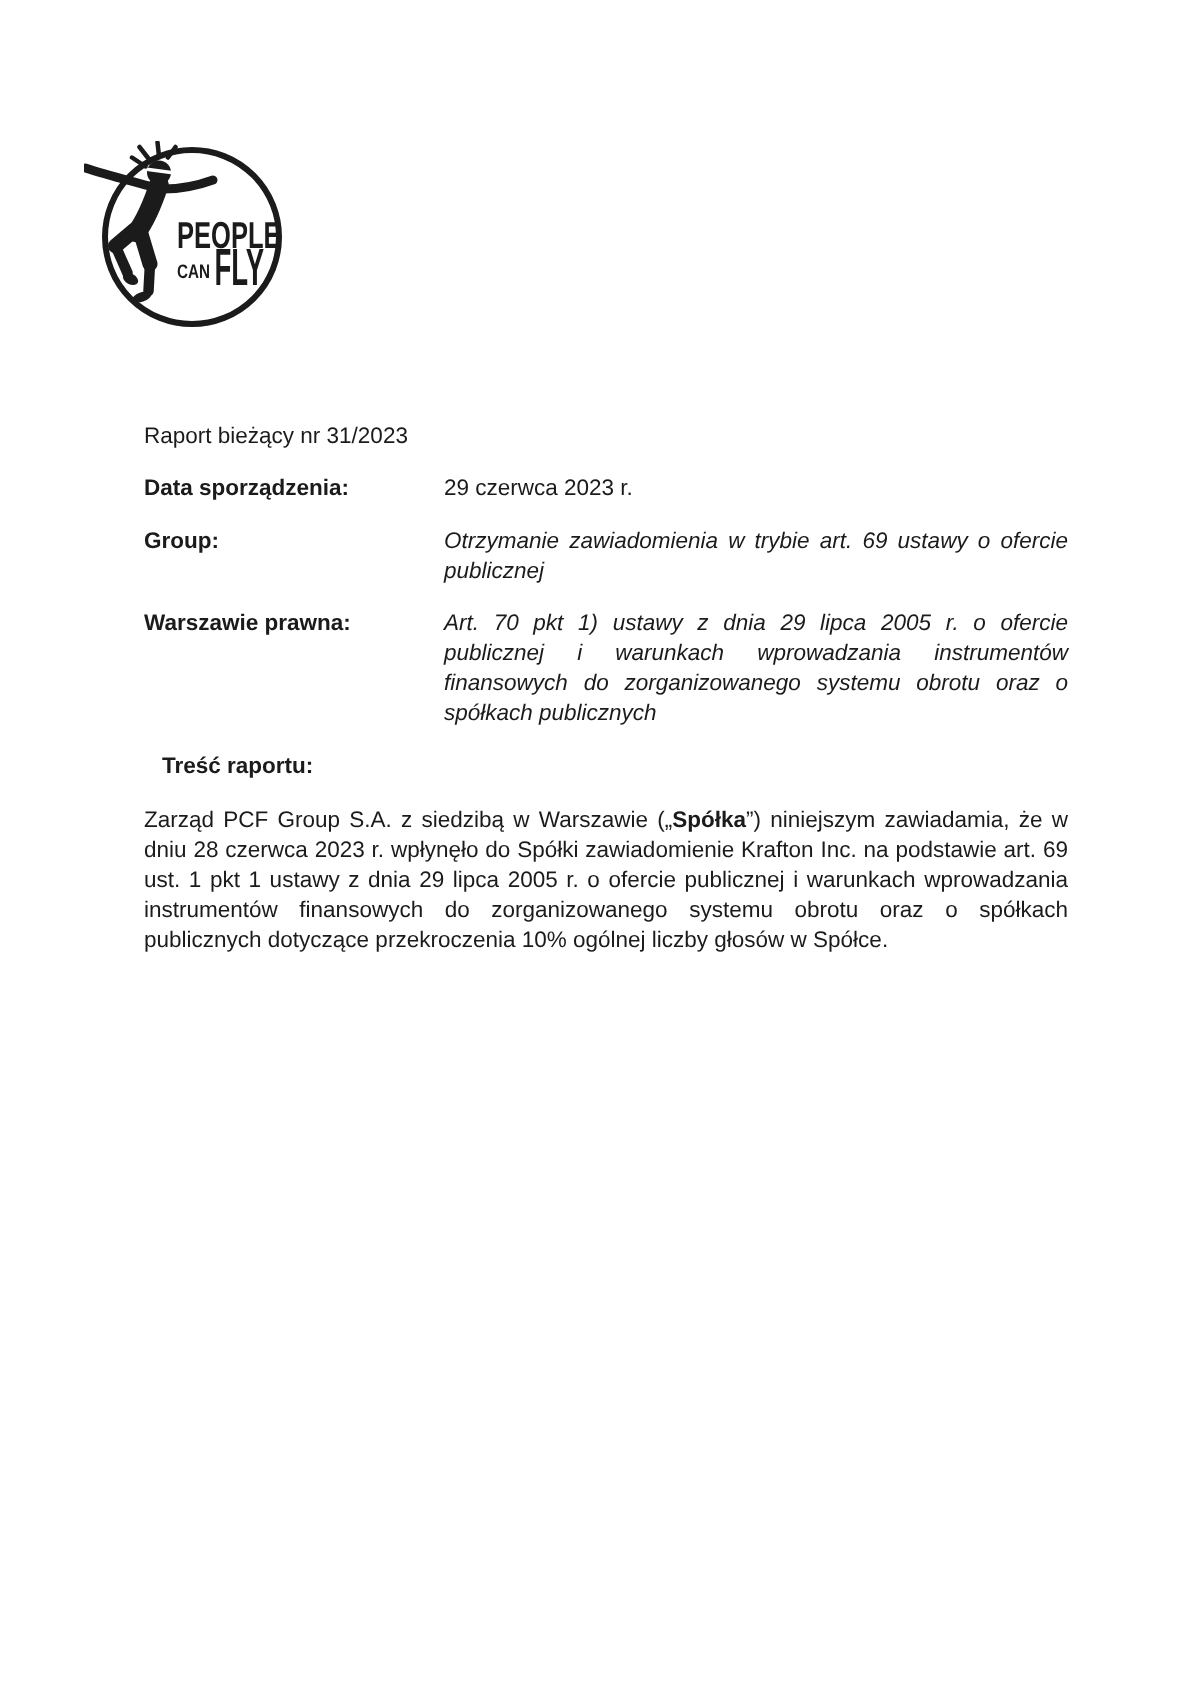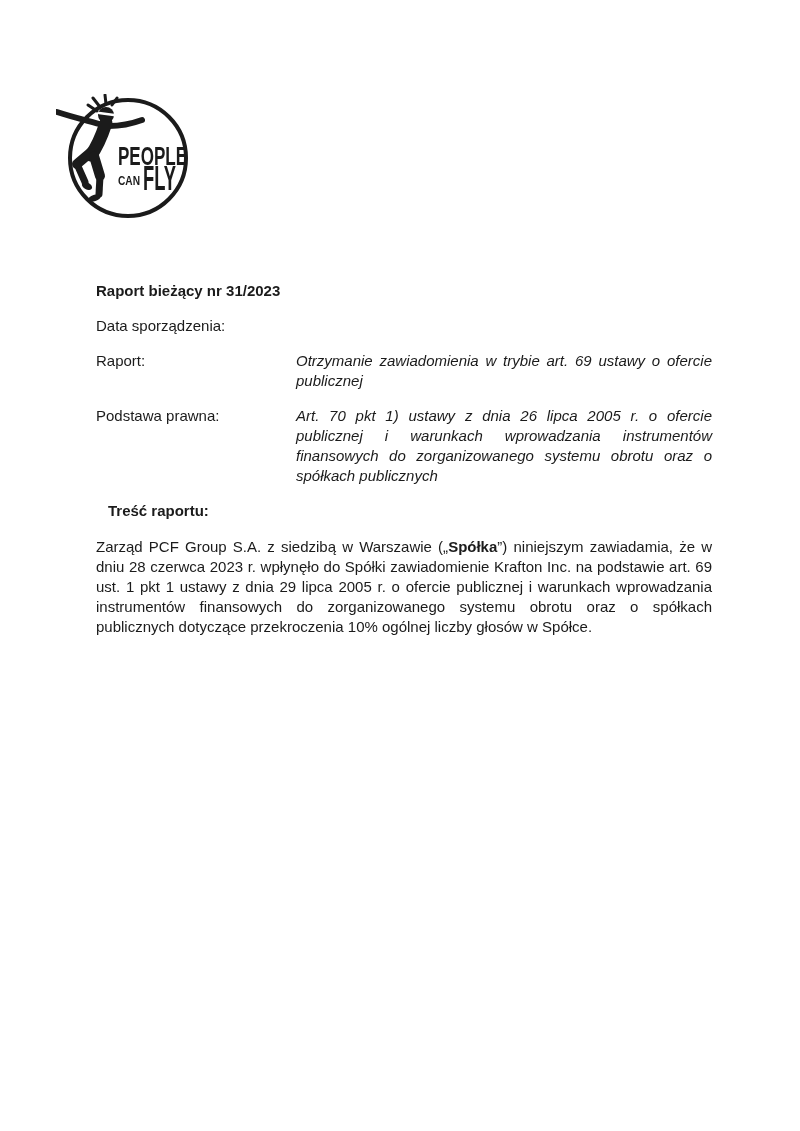--- a/index.html
+++ b/index.html
@@ -30,30 +30,30 @@
   }
   .doc {
     position: absolute;
     left: 96px;
     top: 281px;
     width: 616px;
     font-size: 15px;
     line-height: 20px;
   }
   .title {
-    font-weight: bold;
+    font-weight: normal;
     margin: 0 0 15px 0;
   }
   .row {
     display: grid;
     grid-template-columns: 200px 416px;
     margin: 0 0 15px 0;
   }
   .row .label {
-    font-weight: normal;
+    font-weight: bold;
   }
   .row .value.justify {
     text-align: justify;
     font-style: italic;
   }
   .section-heading {
     font-weight: bold;
     margin: 0 0 14px 12px;
   }
   .para {
@@ -104,30 +104,31 @@
       </g>
     </svg>
   </div>
 
   <div class="doc">
 
     <div class="title">Raport bieżący nr 31/2023</div>
 
     <div class="row">
       <div class="label">Data sporządzenia:</div>
+      <div class="value">29 czerwca 2023 r.</div>
     </div>
 
     <div class="row">
-      <div class="label">Raport:</div>
+      <div class="label">Group:</div>
       <div class="value justify">Otrzymanie zawiadomienia w trybie art. 69 ustawy o ofercie publicznej</div>
     </div>
 
     <div class="row">
-      <div class="label">Podstawa prawna:</div>
-      <div class="value justify">Art. 70 pkt 1) ustawy z dnia 26 lipca 2005 r. o ofercie publicznej i warunkach wprowadzania instrumentów finansowych do zorganizowanego systemu obrotu oraz o spółkach publicznych</div>
+      <div class="label">Warszawie prawna:</div>
+      <div class="value justify">Art. 70 pkt 1) ustawy z dnia 29 lipca 2005 r. o ofercie publicznej i warunkach wprowadzania instrumentów finansowych do zorganizowanego systemu obrotu oraz o spółkach publicznych</div>
     </div>
 
     <div class="section-heading">Treść raportu:</div>
 
     <p class="para justify"><span>Zarząd PCF Group S.A. z siedzibą w Warszawie („</span><span class="b">Spółka</span><span>”) niniejszym zawiadamia, że w dniu 28 czerwca 2023 r. wpłynęło do Spółki zawiadomienie Krafton Inc. na podstawie art. 69 ust. 1 pkt 1 ustawy z dnia 29 lipca 2005 r. o ofercie publicznej i warunkach wprowadzania instrumentów finansowych do zorganizowanego systemu obrotu oraz o spółkach publicznych dotyczące przekroczenia 10% ogólnej liczby głosów w Spółce.</span></p>
 
 
   </div>
 </div>
 

